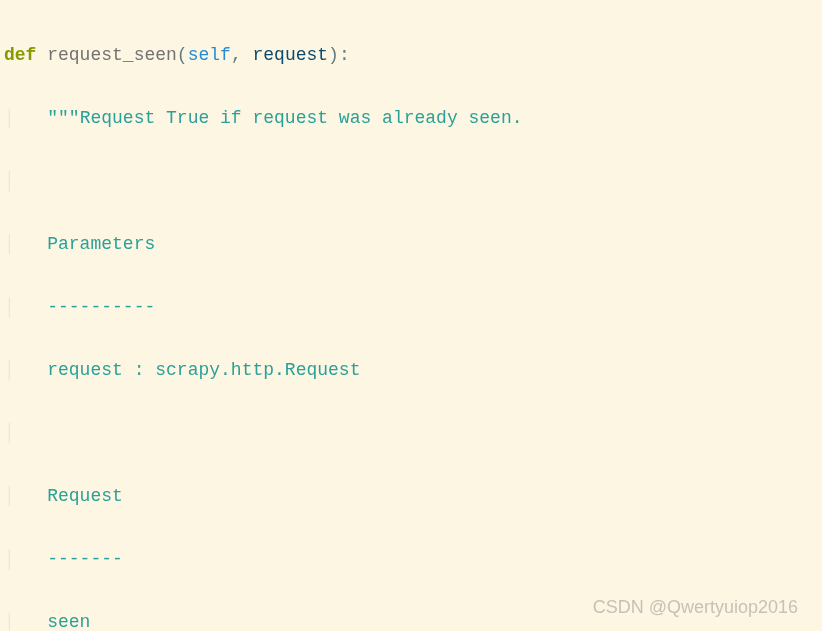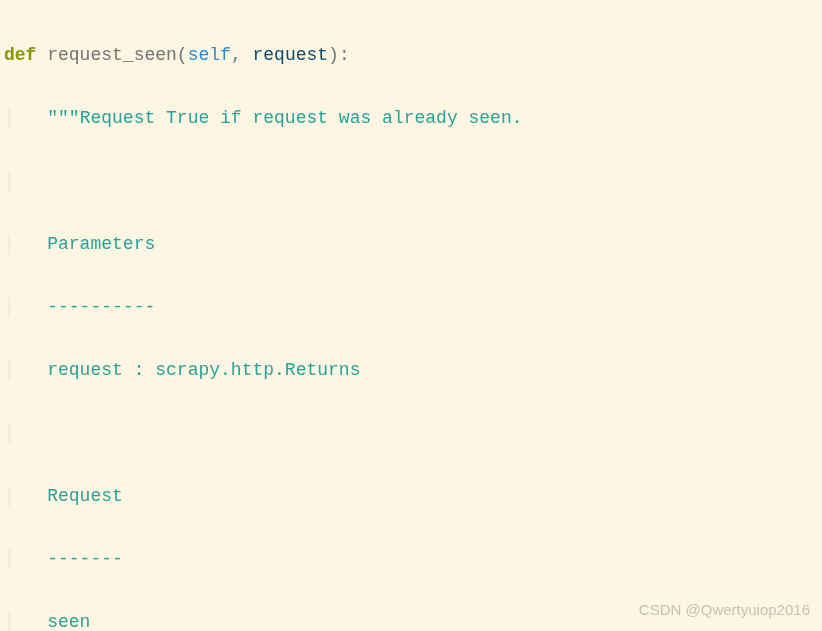--- a/index.html
+++ b/index.html
@@ -47,38 +47,38 @@
     }
     .docstring {
       color: #2aa198;
     }
     .indent-bar {
       color: #eee8d5;
     }
     .watermark {
       position: absolute;
       bottom: 8px;
-      right: 12px;
+      right: 24px;
       color: rgba(128,128,128,0.45);
-      font-size: 15px;
+      font-size: 18px;
       font-family: sans-serif;
       font-style: normal;
       text-align: right;
     }
   </style>
 </head>
 <body>
 
 <div class="code-container">
 <span class="line"><span class="keyword">def</span> <span class="func-name">request_seen</span><span class="paren">(</span><span class="self">self</span><span class="punct">, </span><span class="param">request</span><span class="paren">)</span><span class="punct">:</span></span>
 <span class="line"><span class="indent-bar">│</span>   <span class="docstring">"""</span><span class="docstring">Request True if request was already seen.</span></span>
 <span class="line"><span class="indent-bar">│</span></span>
 <span class="line"><span class="indent-bar">│</span>   <span class="docstring">Parameters</span></span>
 <span class="line"><span class="indent-bar">│</span>   <span class="docstring">----------</span></span>
-<span class="line"><span class="indent-bar">│</span>   <span class="docstring">request : scrapy.http.Returns</span></span>
+<span class="line"><span class="indent-bar">│</span>   <span class="docstring">request : scrapy.http.Request</span></span>
 <span class="line"><span class="indent-bar">│</span></span>
 <span class="line"><span class="indent-bar">│</span>   <span class="docstring">Request</span></span>
 <span class="line"><span class="indent-bar">│</span>   <span class="docstring">-------</span></span>
 <span class="line"><span class="indent-bar">│</span>   <span class="docstring">seen</span></span>
 
 
 
 
 
 

